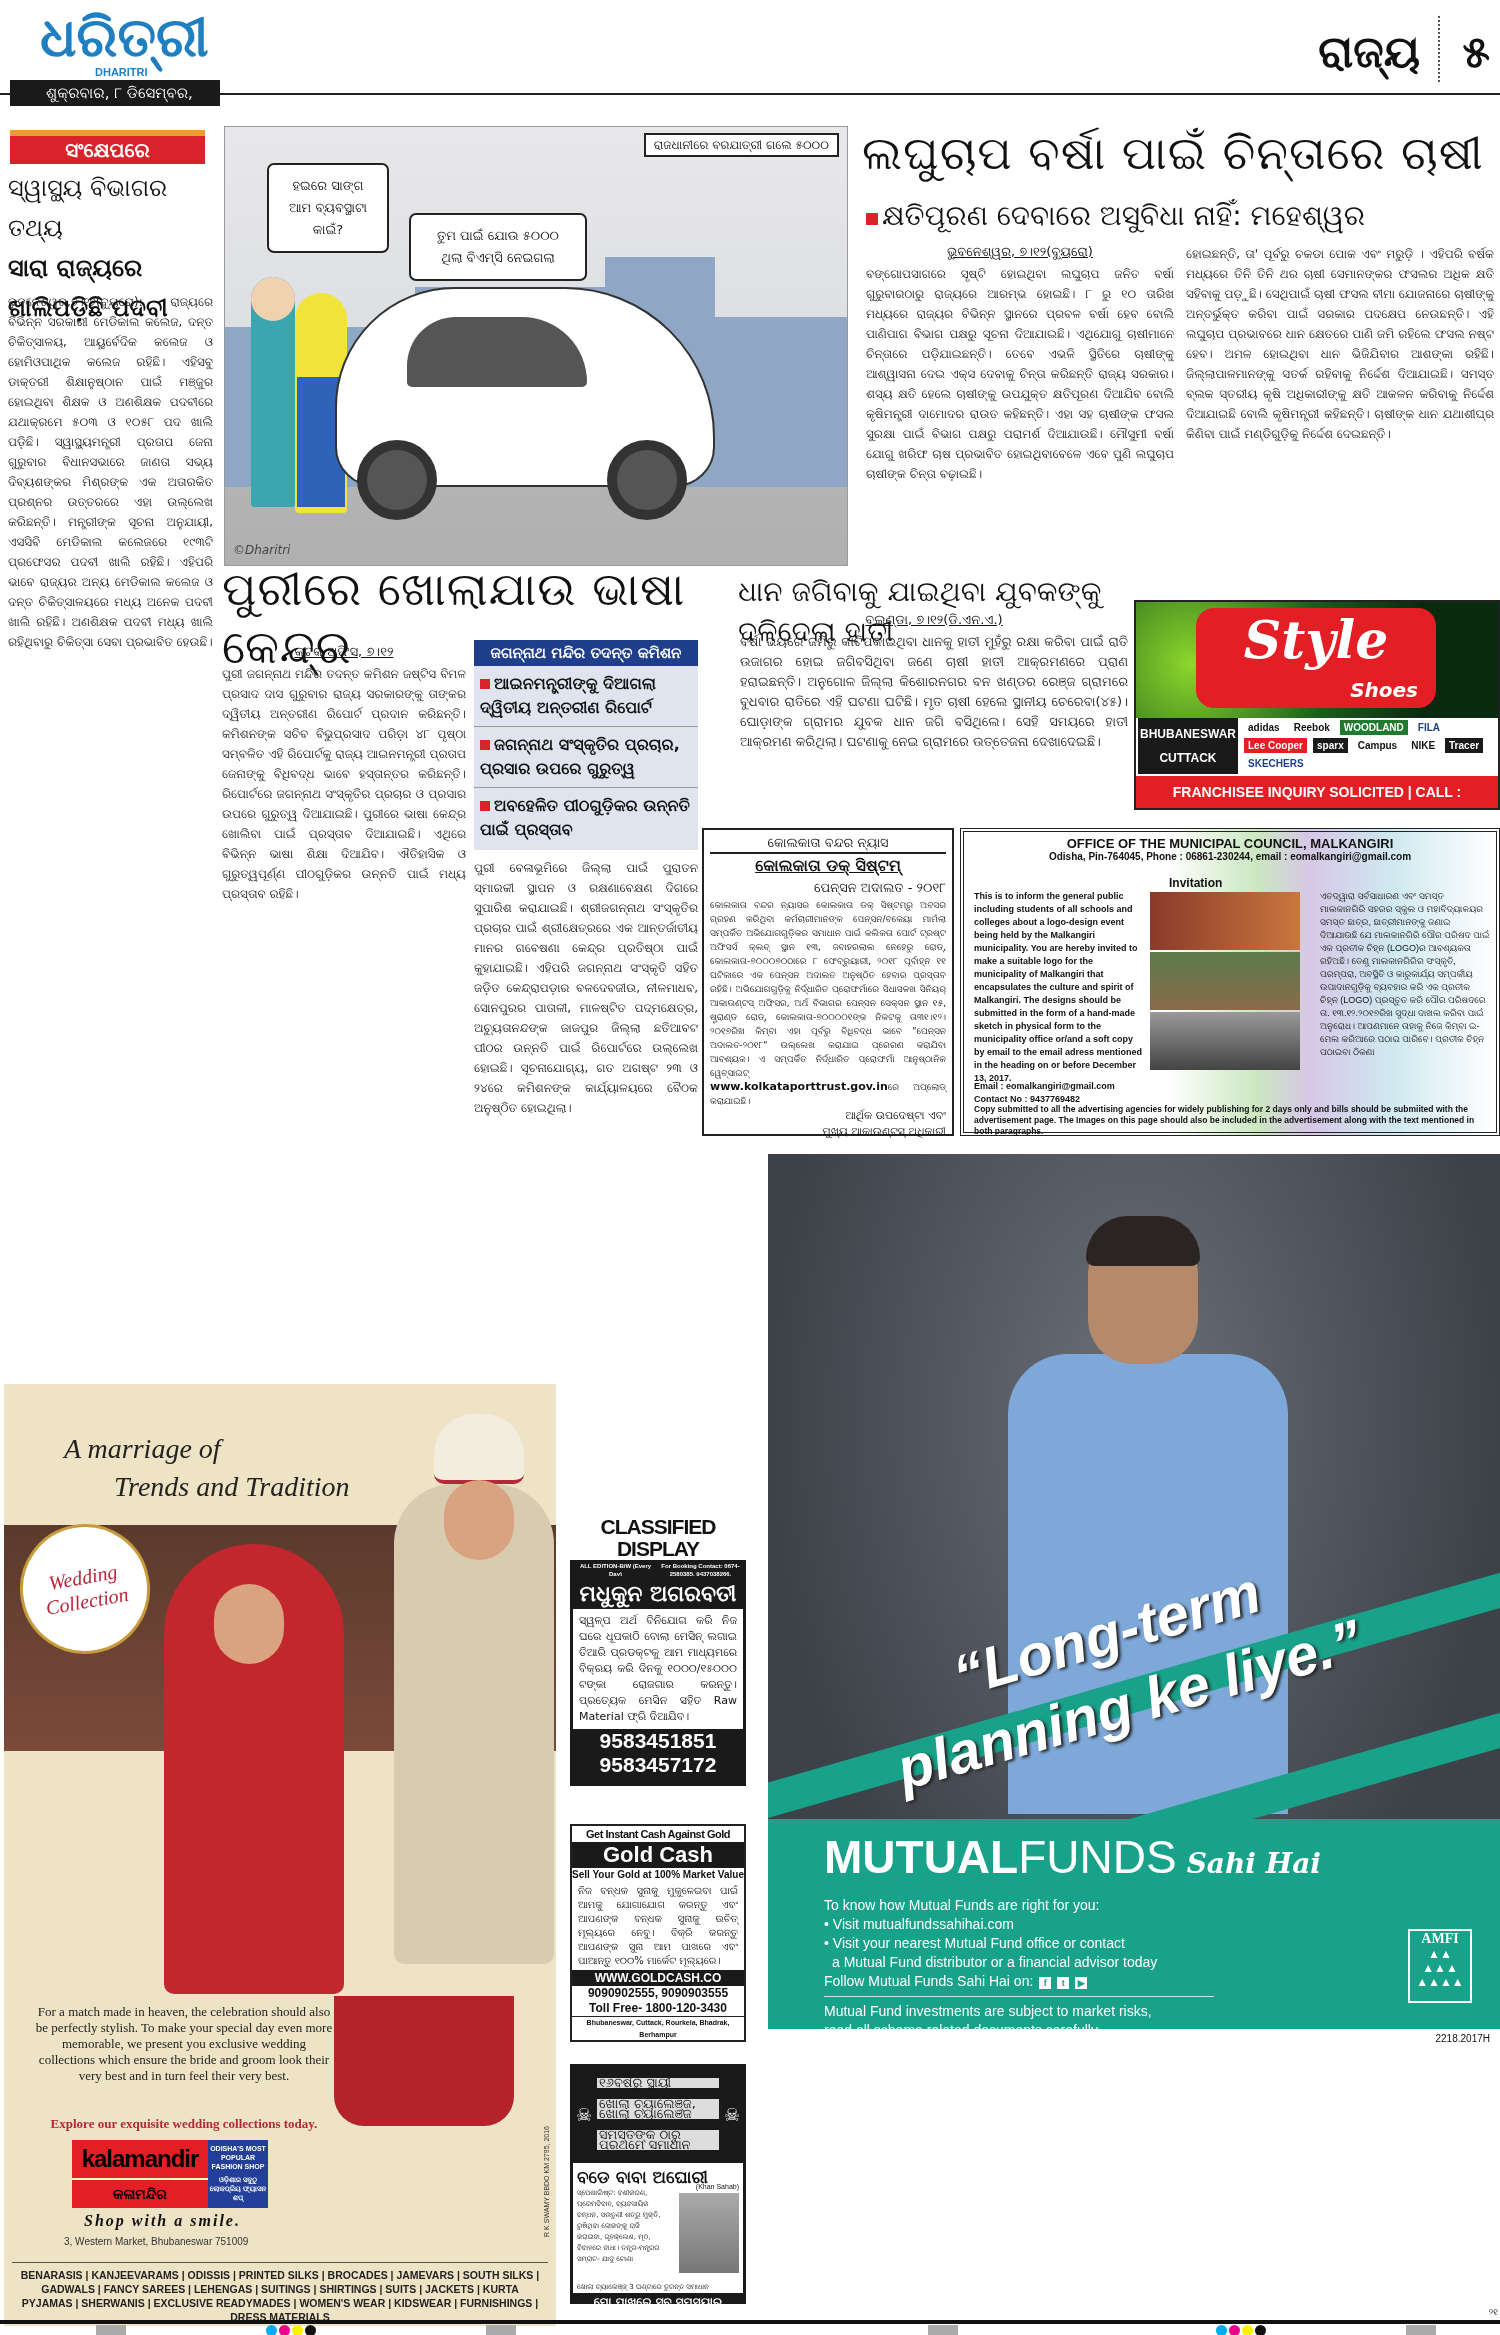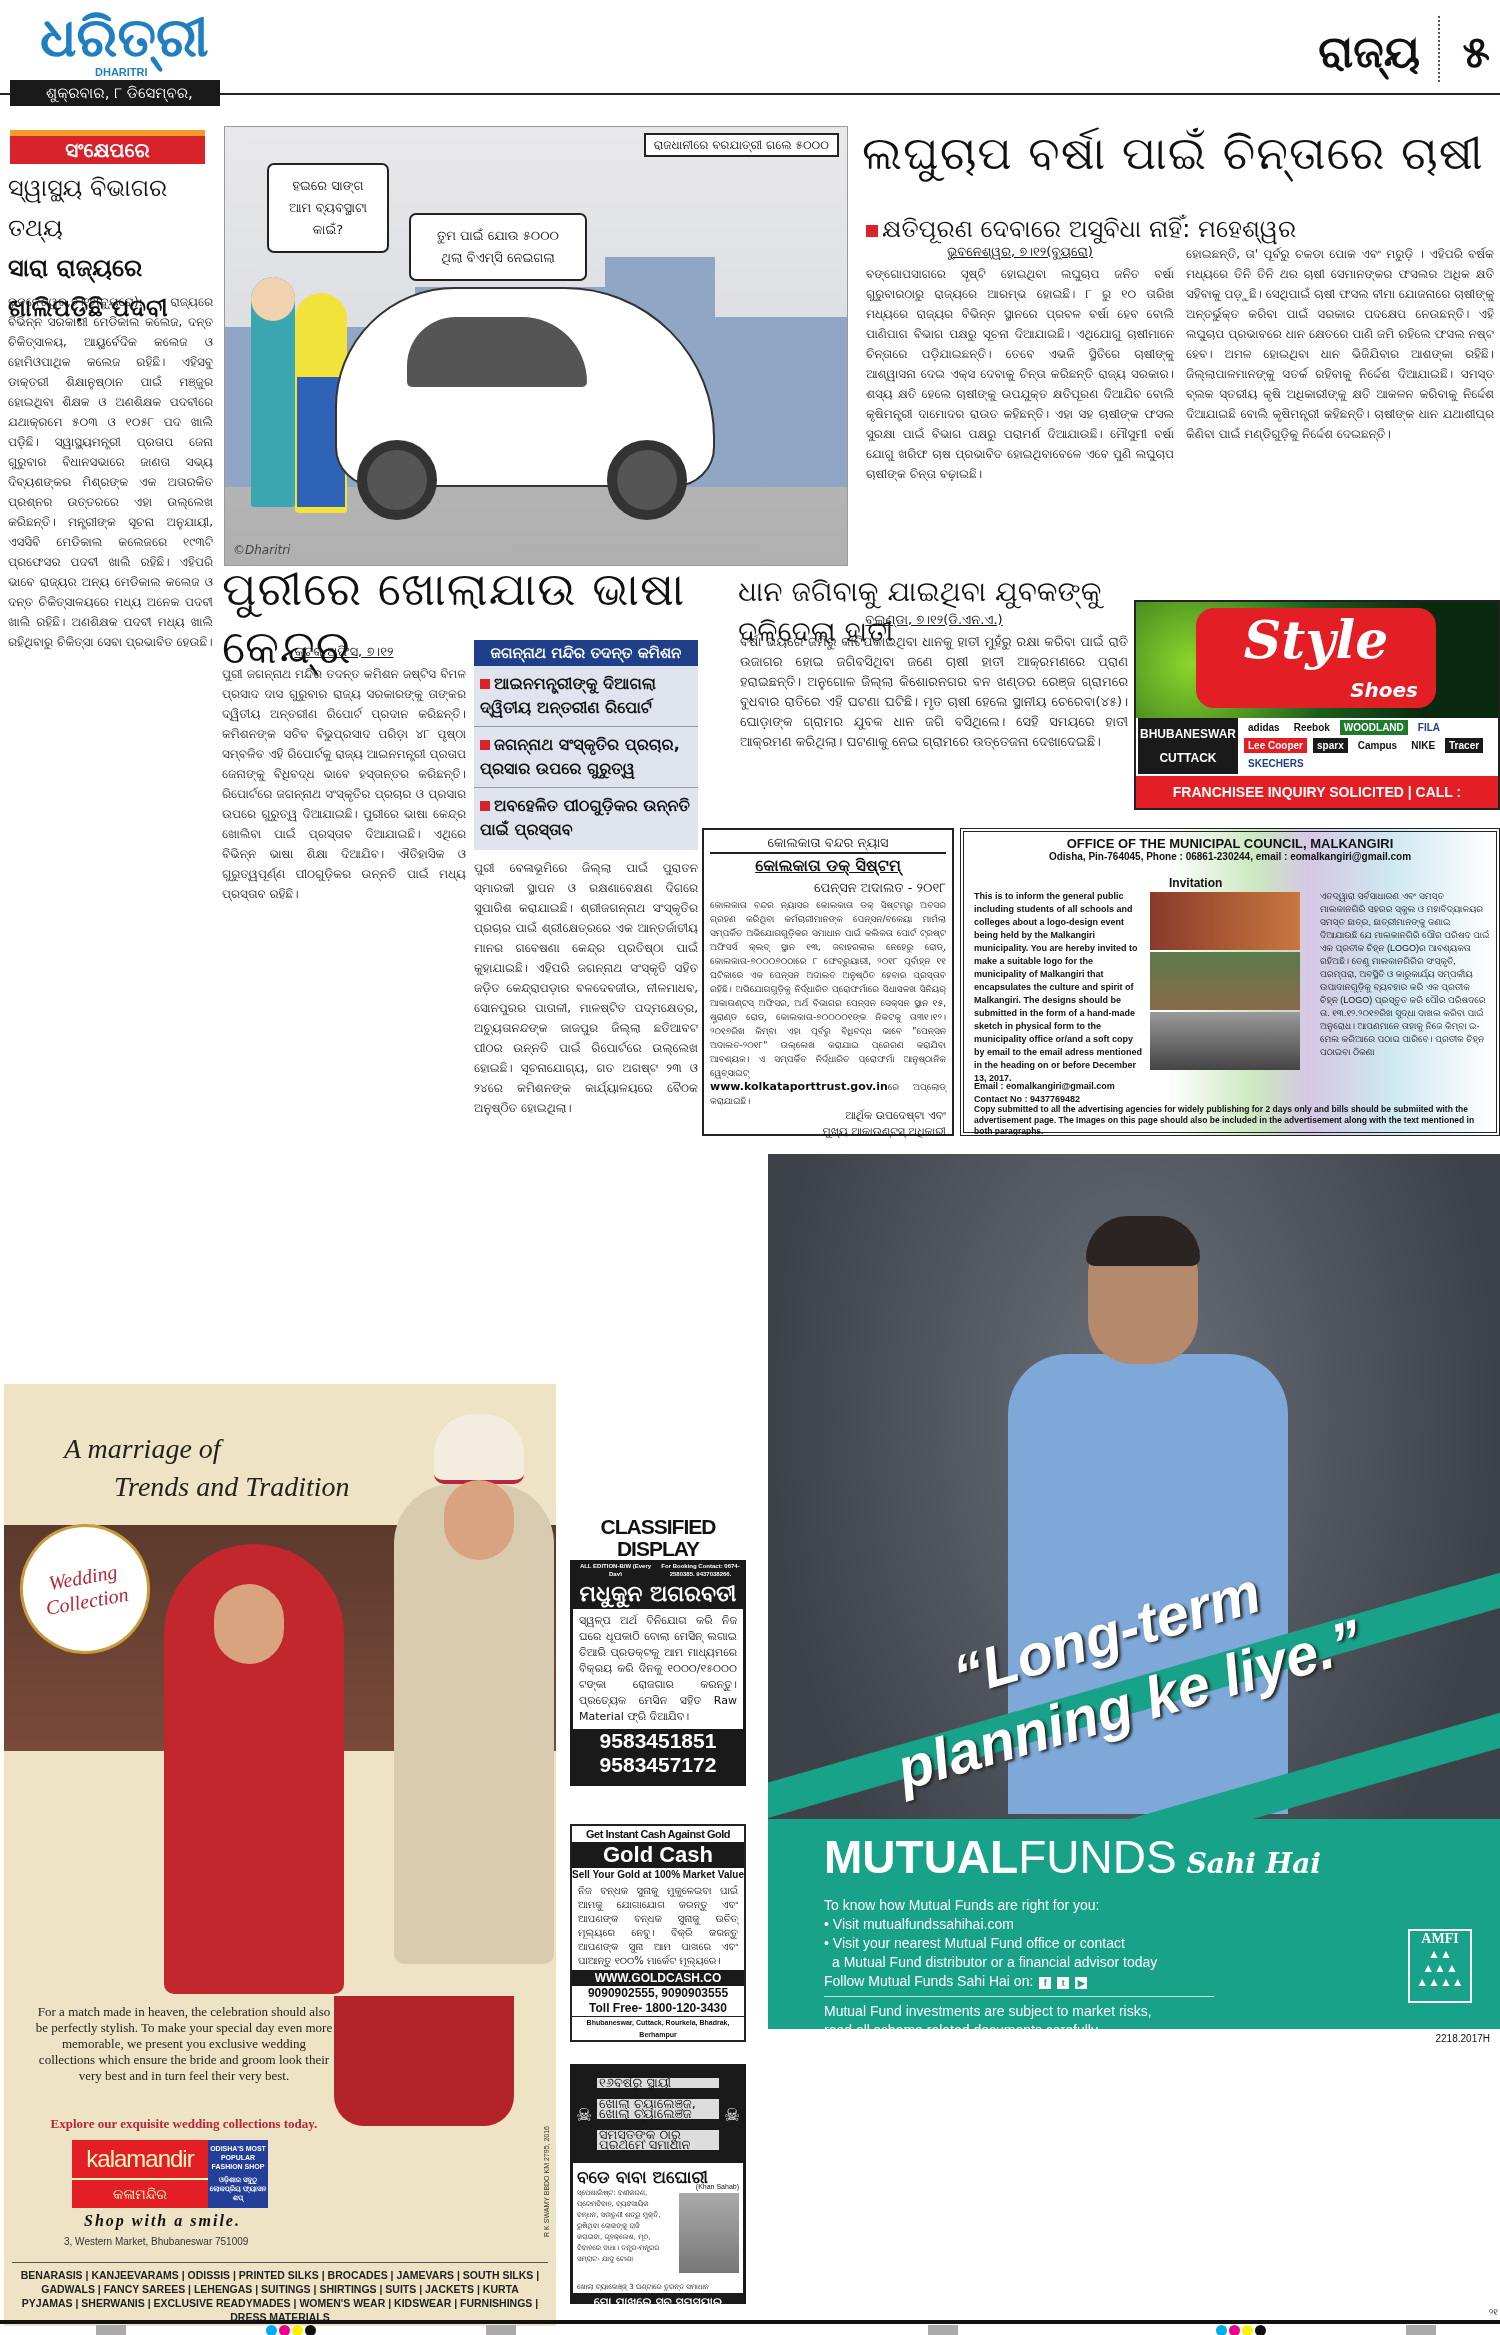--- a/index.html
+++ b/index.html
@@ -22,21 +22,21 @@
 .cart-caption{position:absolute;right:8px;top:6px;border:2px solid #222;background:#fff;font-size:12px;padding:3px 8px}
 .bubble{position:absolute;background:#fff;border:2px solid #222;border-radius:7px;font-size:13px;text-align:center;padding:10px 14px;line-height:22px}
 .bldg{position:absolute;background:#8fa6c4}
 .car{position:absolute;left:110px;top:160px;width:380px;height:200px;background:#fff;border:2px solid #333;border-radius:120px 150px 40px 40px}
 .car .win{position:absolute;left:70px;top:28px;width:180px;height:70px;background:#555;border-radius:60px 80px 6px 6px}
 .car .wheel{position:absolute;width:80px;height:80px;border-radius:50%;background:#555;border:10px solid #333;bottom:-35px}
 .person{position:absolute;border-radius:40px 40px 6px 6px}
 .copyright{position:absolute;left:8px;bottom:8px;font-size:12px;color:#444;font-style:italic}
 .headline-big{font-size:46px;line-height:58px;font-weight:normal;letter-spacing:1px}
 .rain-head{left:862px;top:124px;width:638px}
-.rain-sub{left:866px;top:210px;font-size:24px;line-height:38px}
+.rain-sub{left:866px;top:197px;font-size:28px;line-height:38px}
 .rain-sub .sq{display:inline-block;width:12px;height:12px;background:#d9232b;margin-right:4px}
 .dateline{font-size:13px;text-decoration:underline;text-align:center;margin-bottom:4px}
 .puri-head{left:222px;top:560px;width:520px}
 .sidebox{left:474px;top:640px;width:224px;height:210px;background:#dfe4ee}
 .sidebox-title{background:#1f3f8a;color:#fff;font-weight:bold;font-size:15px;text-align:center;padding:4px 0}
 .sidebox-item{font-size:16px;line-height:24px;padding:6px 6px;border-bottom:1px solid #999;font-weight:bold}
 .sidebox-item .sq{display:inline-block;width:10px;height:10px;background:#d9232b;margin-right:4px}
 .eleph-head{left:738px;top:572px;width:390px;font-size:28px;line-height:40px}
 .style-ad{left:1134px;top:600px;width:366px;height:210px;background:radial-gradient(circle at 15% 30%,#8dd62c 0%,#1b5e1b 40%,#0a2a10 70%),#0a2a10;border:2px solid #222}
 .style-logo{position:absolute;left:60px;top:6px;width:240px;height:100px;background:#e31e24;border-radius:18px;color:#fff;text-align:center}
@@ -87,21 +87,21 @@
 .bride{position:absolute;left:160px;top:160px;width:180px;height:450px;background:#c1272d;border-radius:90px 90px 10px 10px}
 .bride-face{position:absolute;left:210px;top:200px;width:70px;height:80px;background:#d9a37f;border-radius:35px}
 .groom{position:absolute;left:390px;top:100px;width:160px;height:480px;background:#d8cbb0;border-radius:60px 60px 10px 10px}
 .groom-turban{position:absolute;left:430px;top:30px;width:90px;height:70px;background:#f3ede0;border-radius:40px 40px 10px 10px;border-bottom:4px solid #b8263a}
 .groom-face{position:absolute;left:440px;top:96px;width:70px;height:80px;background:#d9a37f;border-radius:35px}
 .groom-legs{position:absolute;left:390px;top:580px;width:150px;height:110px;background:#b4232a}
 .kala-bottom{left:4px;top:1996px;width:552px;height:330px;background:#eee3c4;font-family:"Liberation Serif",serif;text-align:center}
 .kala-copy{position:absolute;left:30px;top:8px;width:300px;font-size:13px;line-height:16px;color:#222}
 .kala-explore{position:absolute;left:20px;top:120px;width:320px;font-size:13px;font-weight:bold;color:#b8263a}
 .kala-logo{position:absolute;left:68px;top:144px;width:196px;height:68px;display:flex}
-.kala-logo .l{width:136px;background:#e31e24;color:#fef9c3;font-family:"Liberation Sans",sans-serif;font-weight:normal}
+.kala-logo .l{width:136px;background:#e31e24;color:#000000;font-family:"Liberation Sans",sans-serif;font-weight:bold}
 .kala-logo .l .en{font-size:24px;line-height:38px;letter-spacing:-1px}
 .kala-logo .l .or{font-size:14px;line-height:28px;border-top:2px solid #fef9c3}
 .kala-logo .r{width:60px;background:#233f99;color:#fff;font-family:"Liberation Sans",sans-serif;font-size:7px;font-weight:bold;line-height:9px;padding-top:4px}
 .kala-tag{position:absolute;left:80px;top:216px;font-size:16px;font-style:italic;font-weight:bold;letter-spacing:2px}
 .kala-addr{position:absolute;left:60px;top:240px;font-size:10px;font-family:"Liberation Sans",sans-serif;color:#333}
 .kala-rule{position:absolute;left:8px;top:266px;width:536px;height:1px;background:#555}
 .kala-cats{position:absolute;left:14px;top:272px;width:524px;font-family:"Liberation Sans",sans-serif;font-weight:bold;font-size:10.5px;line-height:14px;color:#222}
 .kala-credit{position:absolute;right:6px;top:130px;font-size:7px;font-family:"Liberation Sans",sans-serif;writing-mode:vertical-rl;transform:rotate(180deg);color:#333}
 .classified{left:570px;top:1516px;width:176px}
 .cls-title{font-family:"Liberation Sans",sans-serif;font-weight:bold;font-size:21px;line-height:22px;letter-spacing:-1px;text-align:center}

